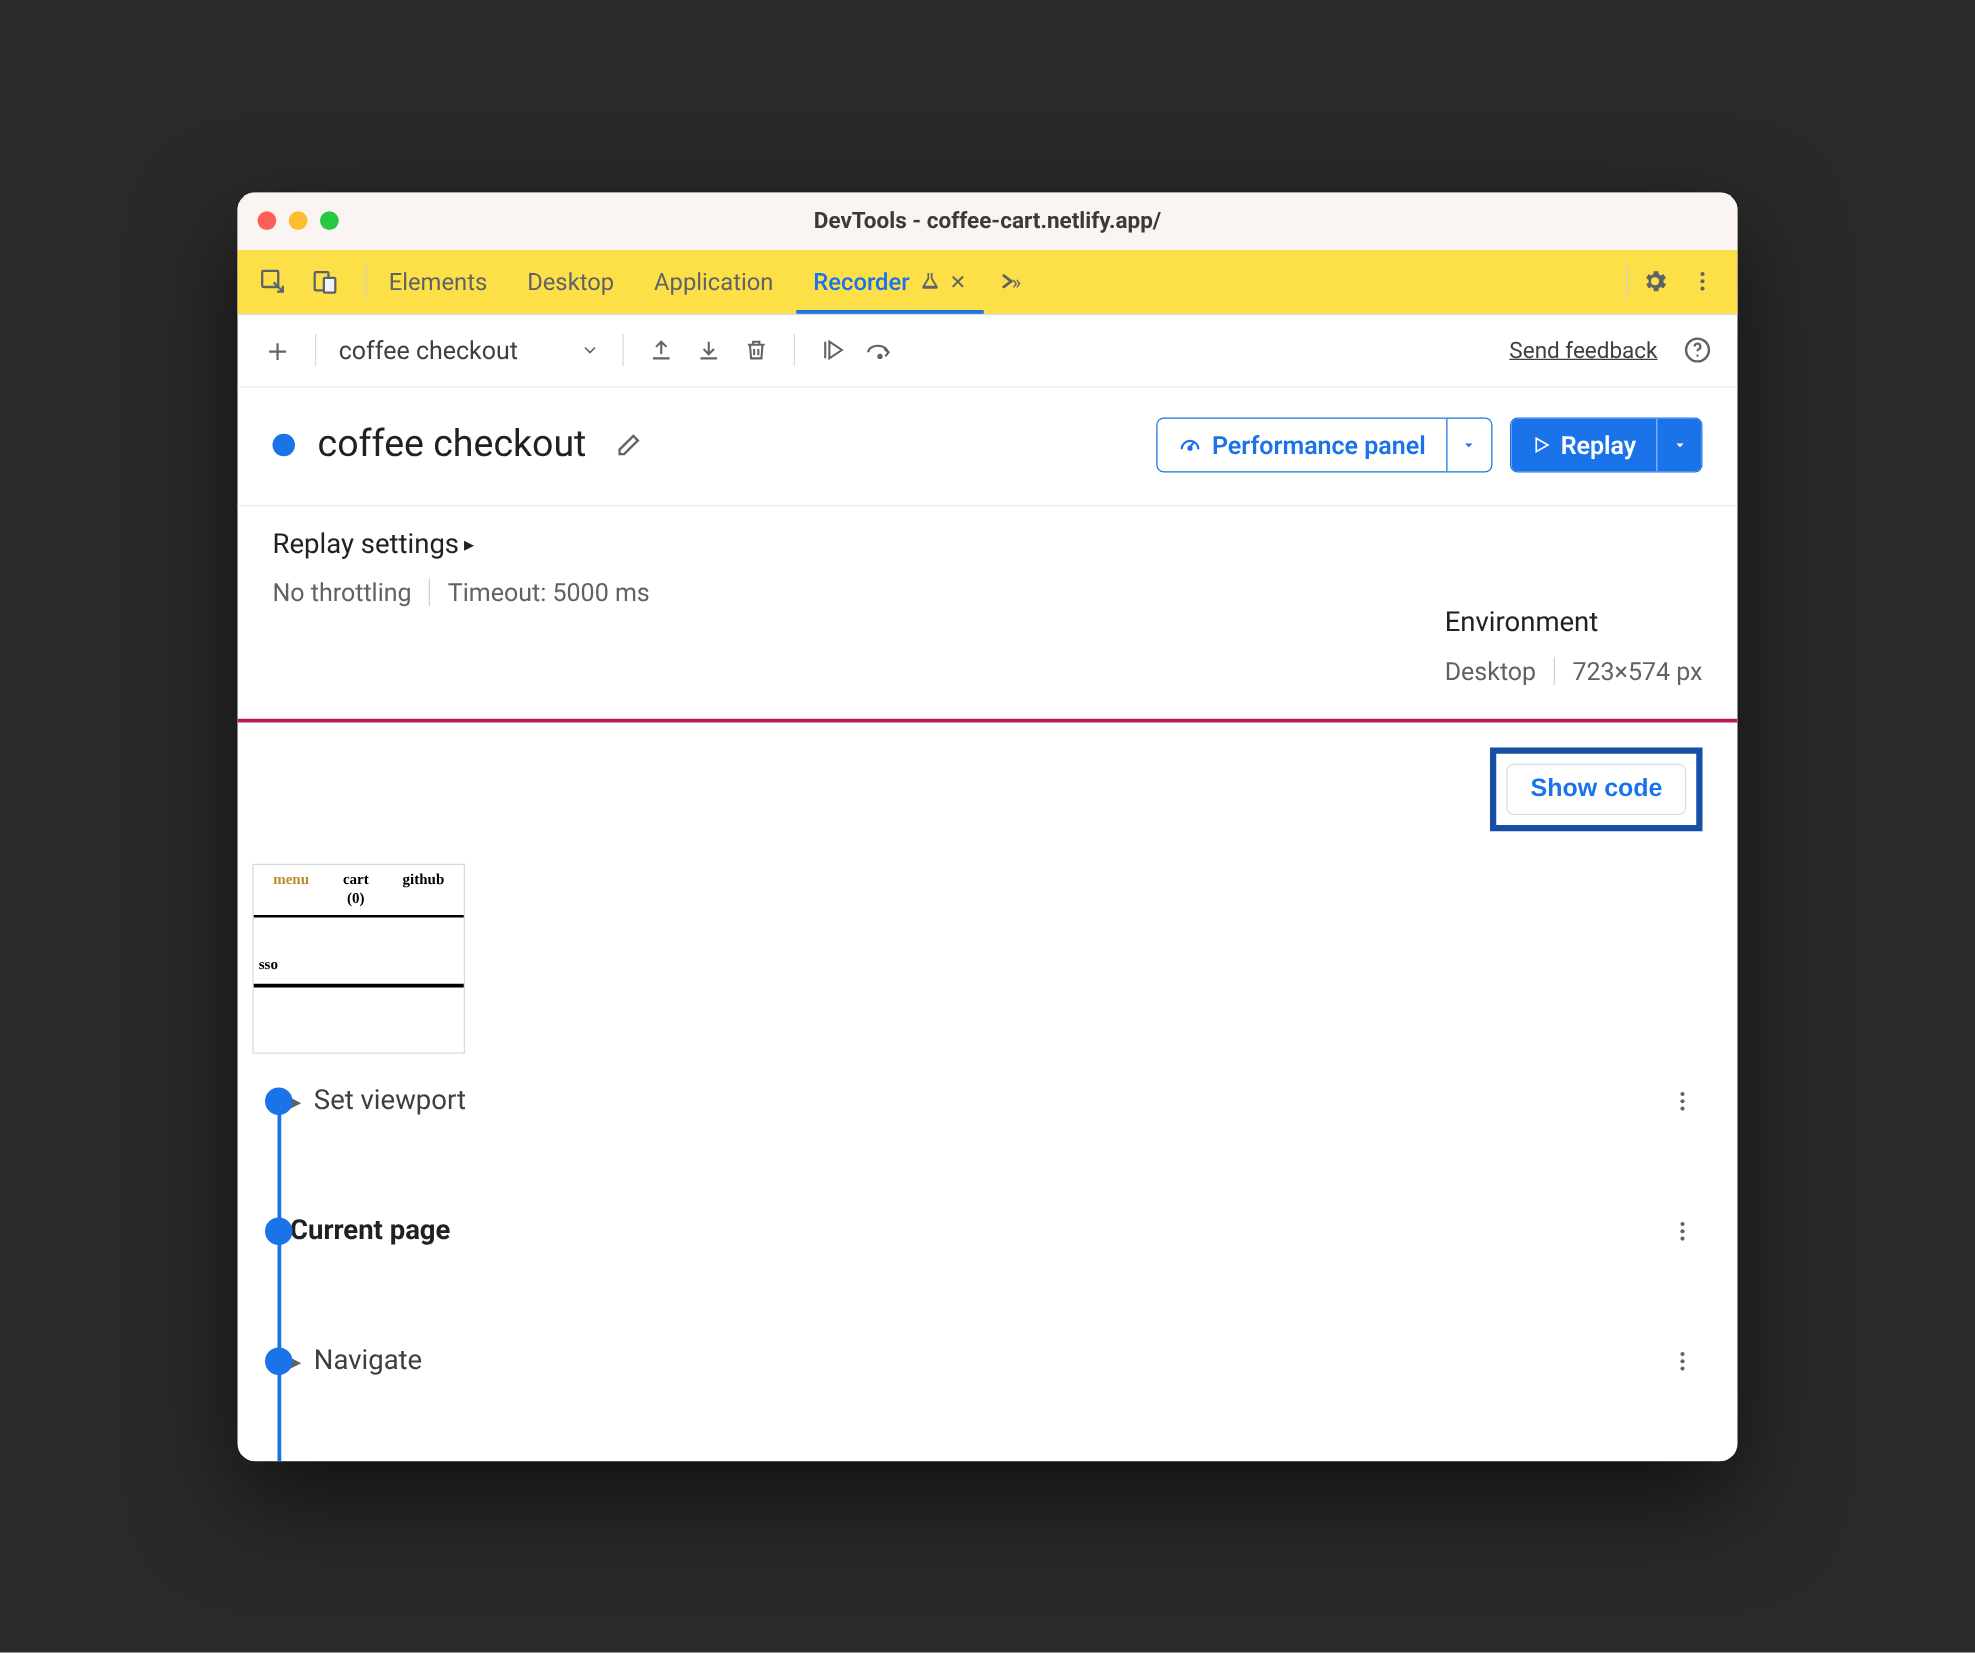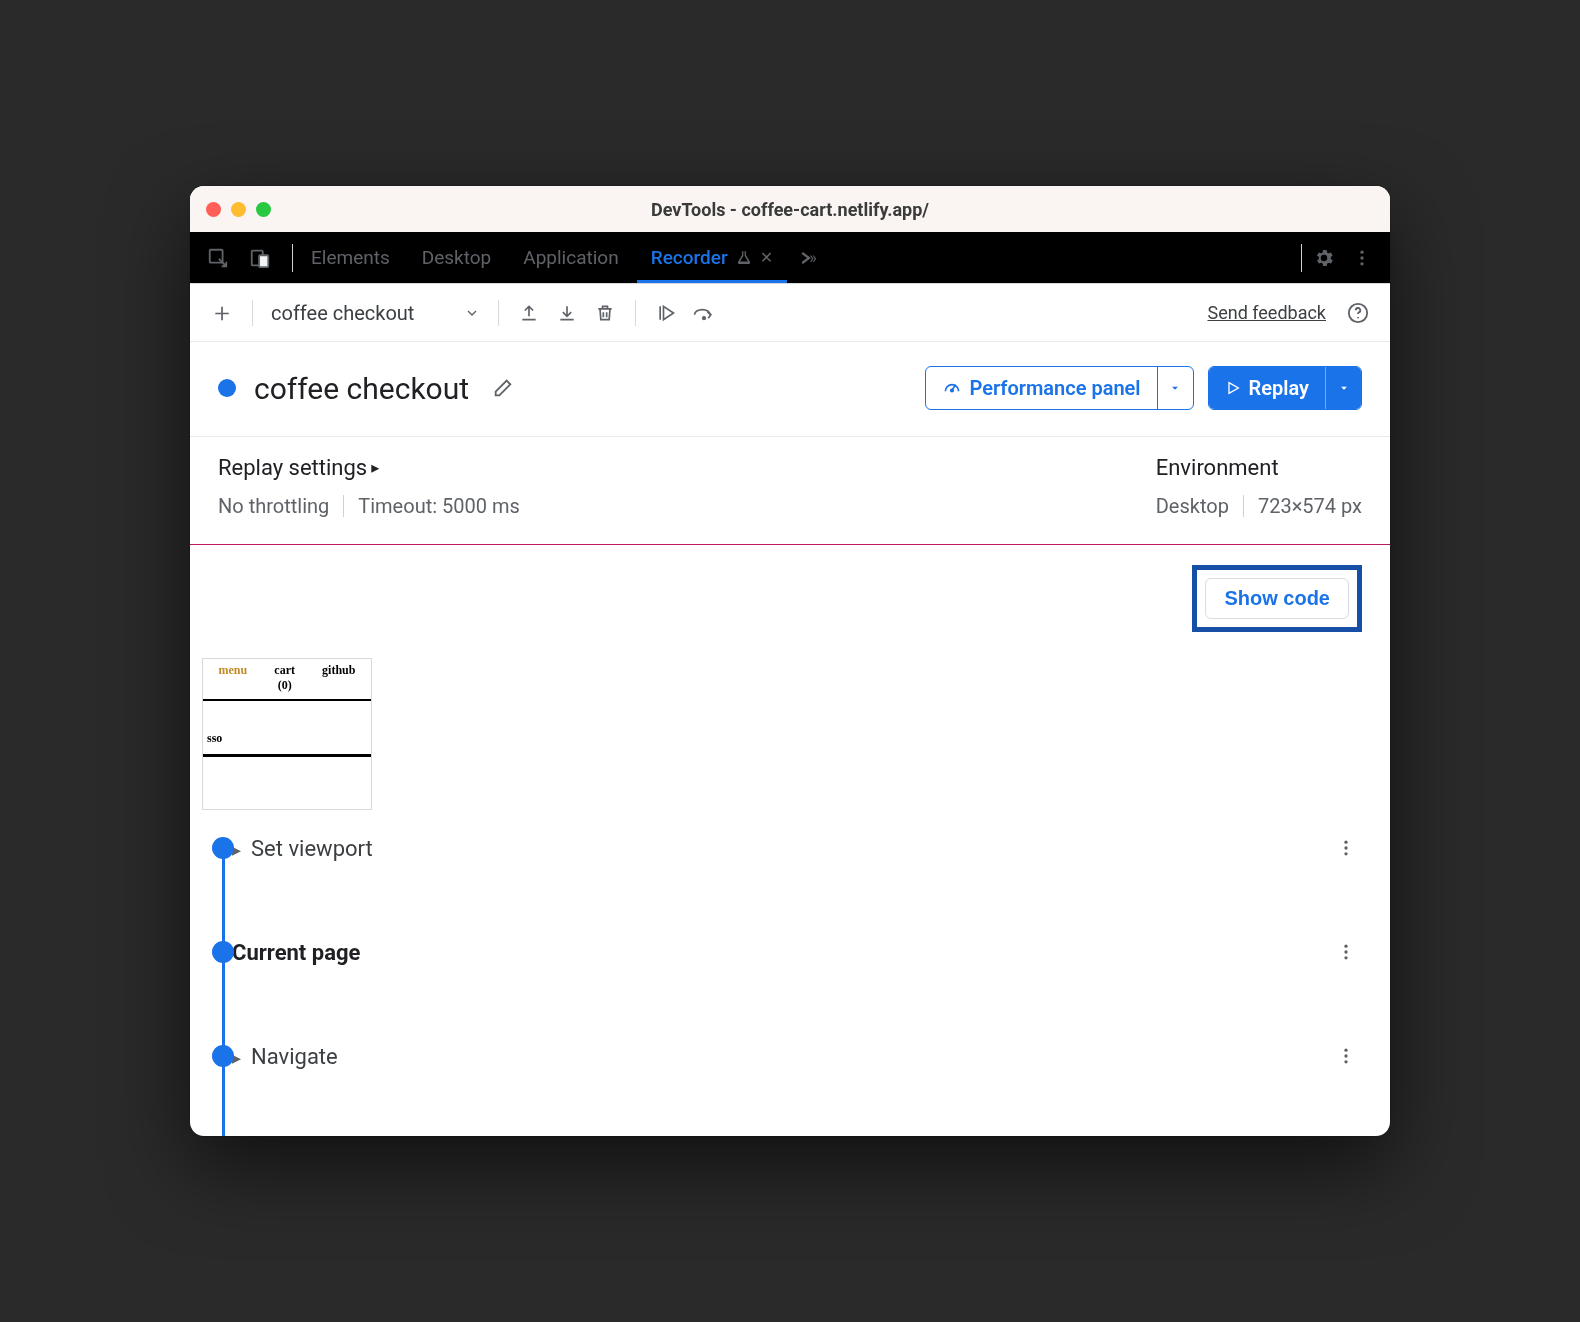--- a/index.html
+++ b/index.html
@@ -31,21 +31,21 @@
   .dot { width: 15px; height: 15px; border-radius: 50%; }
   .dot.red { background: #ff5f57; }
   .dot.yellow { background: #febc2e; }
   .dot.green { background: #28c840; }
   .title-text {
     position: absolute; left: 0; right: 0; text-align: center;
     font-weight: 700; font-size: 18px; color: #3a3a3a;
     pointer-events: none;
   }
   .tabbar {
-    background: #000000;
+    background: #fde047;
     display: flex;
     align-items: center;
     padding: 0 12px;
     height: 52px;
     border-bottom: 1px solid #d7d9db;
     gap: 4px;
   }
   .tabbar-left { display:flex; align-items:center; gap:10px; padding-right:12px;}
   .tabbar .divider { width:1px; height:28px; background:#cfd2d5;}
   .tab { padding: 0 14px; height:100%; display:flex; align-items:center; gap:8px; font-size:19px; color:#5f6368; cursor:pointer;}
@@ -73,21 +73,21 @@
   .titlerow-right { margin-left:auto; display:flex; gap:14px; }
   .splitbtn {
     display:flex; border:1px solid #1a73e8; border-radius:6px; overflow:hidden;
     height:44px;
   }
   .splitbtn .main { display:flex; align-items:center; gap:8px; padding:0 16px; color:#1a73e8; font-size:20px; font-weight:600; cursor:pointer;}
   .splitbtn .dd { width:36px; display:flex; align-items:center;justify-content:center; border-left:1px solid #1a73e8; color:#1a73e8; cursor:pointer;}
   .splitbtn.solid .main { background:#1a73e8; color:#fff;}
   .splitbtn.solid .dd { background:#1a73e8; color:#fff; border-left:1px solid rgba(255,255,255,0.4);}
   .settingsrow {
-    display:flex; padding: 18px 28px 26px 28px; border-bottom:1px solid #be185d;
+    display:flex; padding: 18px 28px 26px 28px; border-bottom:3px solid #be185d;flex-direction:column;
   }
   .settings-col {}
   .settings-head { font-size:22px; color:#202124; display:flex; align-items:center; gap:4px;}
   .settings-sub { display:flex; align-items:center; gap:14px; font-size:20px; color:#5f6368; margin-top:14px;}
   .settings-sub .vdiv { width:1px; height:22px; background:#cfd2d5;}
   .env-col { margin-left:auto; text-align:left;}
   .showcode-row { display:flex; padding: 20px 28px 8px 28px; }
   .showcode-wrap { margin-left:auto; border:5px solid #174ea6; border-radius:0; padding:8px;}
   .showcode-btn { border:1px solid #dadce0; border-radius:6px; padding:8px 18px; font-size:20px; color:#1a73e8; font-weight:600; background:#fff; cursor:pointer;}
   .steps-area { display:flex; padding: 18px 28px 0 12px; gap:14px; min-height:280px;flex-direction:column;}

